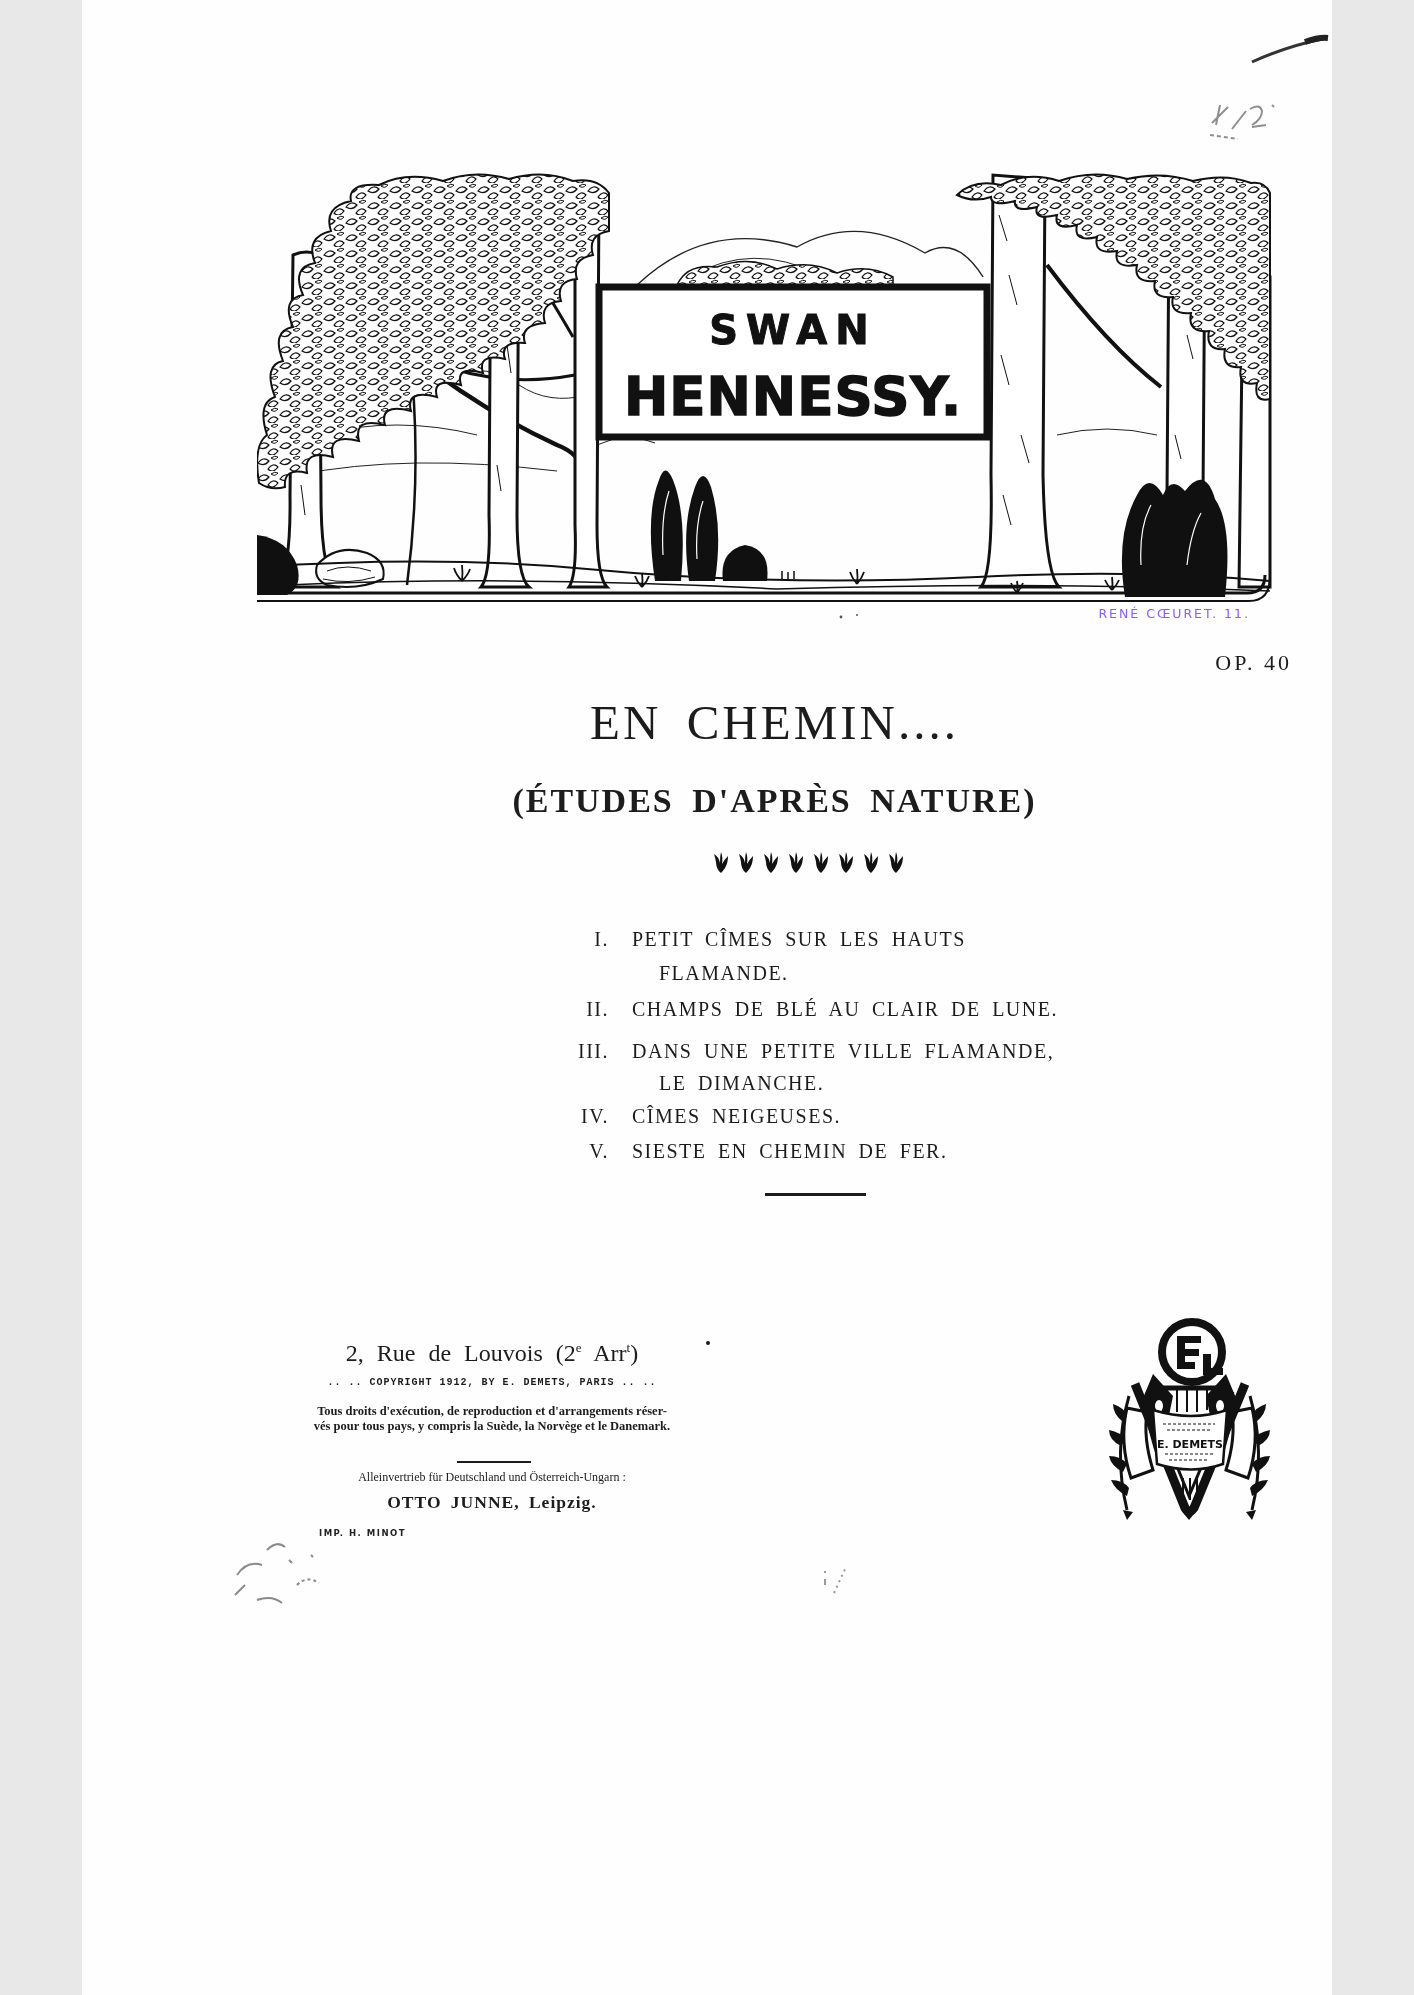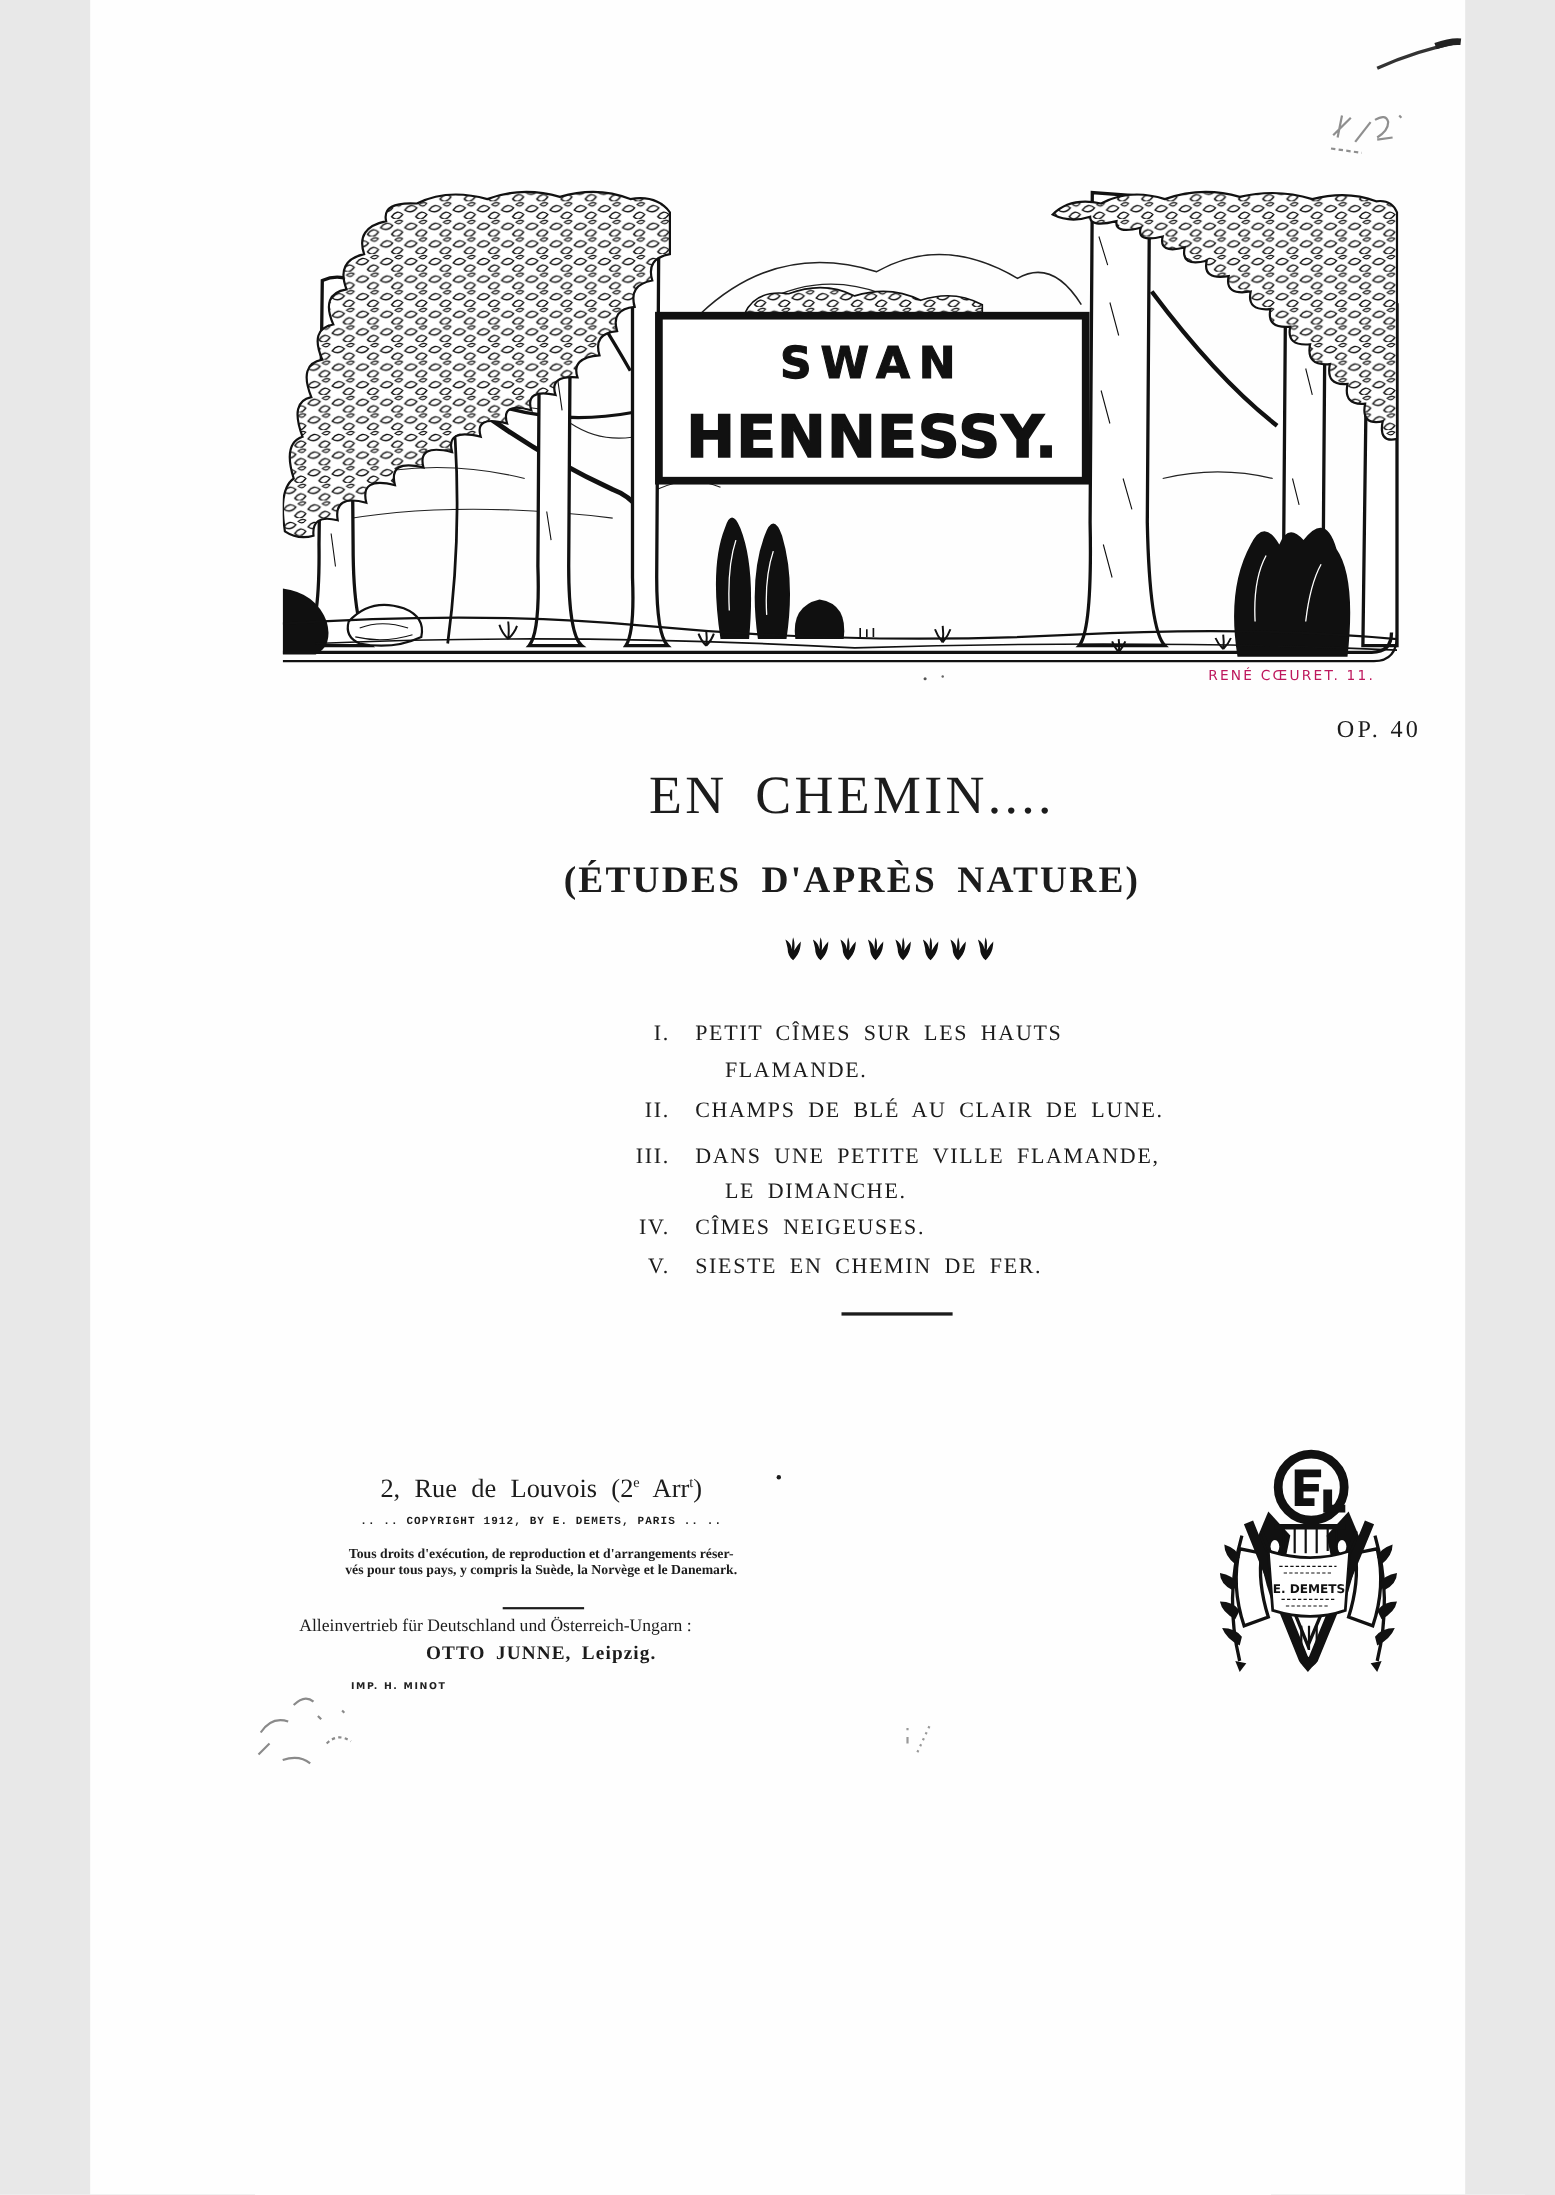--- a/index.html
+++ b/index.html
@@ -7,39 +7,39 @@
         overflow:hidden;font-family:"Liberation Serif","DejaVu Serif",serif;color:#1c1c1c;padding-left:29px;}
   .abs{position:absolute;}
   
   .opus{left:175px;top:650px;width:1035px;text-align:right;font-size:22px;letter-spacing:3px;}
   .title{left:175px;top:694px;width:1035px;text-align:center;font-size:49px;letter-spacing:3px;word-spacing:10px;}
   .subtitle{left:175px;top:782px;width:1035px;text-align:center;font-size:34px;font-weight:bold;letter-spacing:2px;word-spacing:8px;}
   .ornaments{left:175px;top:852px;width:1104px;text-align:center;}
   .ornaments svg{margin:0 2px;vertical-align:top;}
   
   .credit{left:868px;top:606px;width:300px;text-align:right;font-family:"DejaVu Sans","Liberation Sans",sans-serif;
-          font-size:12.5px;letter-spacing:2px;color:#be185d;}
+          font-size:12.5px;letter-spacing:2px;color:#8b5cf6;}
   
   .toc{left:420px;top:915px;width:640px;font-size:20px;letter-spacing:1.5px;word-spacing:5px;}
   .toc-row{position:absolute;left:0;width:640px;white-space:nowrap;}
   .toc-num{position:absolute;left:0;width:107px;text-align:right;display:inline-block;}
   .toc-title{position:absolute;left:130px;}
   .toc-cont{position:absolute;left:157px;white-space:nowrap;}
   .r1{top:13px;} .rc1{top:47px;} .r2{top:83px;} .r3{top:125px;} .rc3{top:157px;} .r4{top:190px;} .r5{top:225px;}
   .rule-main{left:683px;top:1193px;width:101px;height:3px;background:#1c1c1c;}
   .price{left:375px;top:1230px;width:715px;text-align:center;font-style:italic;font-size:20px;word-spacing:6px;}
   
   .pub{left:190px;top:1340px;width:440px;text-align:center;}
   .pub-line1{font-size:26px;word-spacing:9px;letter-spacing:1px;margin:0 0 5px 0;}
   .pub-line2{font-size:24px;word-spacing:7px;margin:0 0 10px 0;}
   .pub-line2 sup{font-size:13px;}
   .pub-copy{font-size:10px;font-weight:bold;letter-spacing:1px;margin:0 0 16px 0;font-family:Liberation Mono, monospace;}
   .pub-rights{font-size:12.5px;font-weight:bold;line-height:15px;margin:0;}
   .rule-small{left:375px;top:1461px;width:74px;height:2px;background:#1c1c1c;}
-  .pub-allein{left:190px;top:1470px;width:440px;text-align:left;font-size:16px;}
+  .pub-allein{left:190px;top:1470px;width:440px;text-align:center;font-size:12px;}
   .pub-otto{left:190px;top:1492px;width:440px;text-align:center;font-size:17.5px;font-weight:bold;letter-spacing:1px;word-spacing:4px;}
   .pub-imp{left:237px;top:1528px;font-family:"DejaVu Sans","Liberation Sans",sans-serif;
            font-size:8.5px;font-weight:bold;letter-spacing:1.5px;color:#222;}
   .ink-dot{left:624px;top:1341px;width:4px;height:4px;border-radius:50%;background:#1c1c1c;}
   .specks{left:755px;top:612px;width:30px;height:10px;}
 </style>
 </head>
 <body>
 
 <div class="page">

